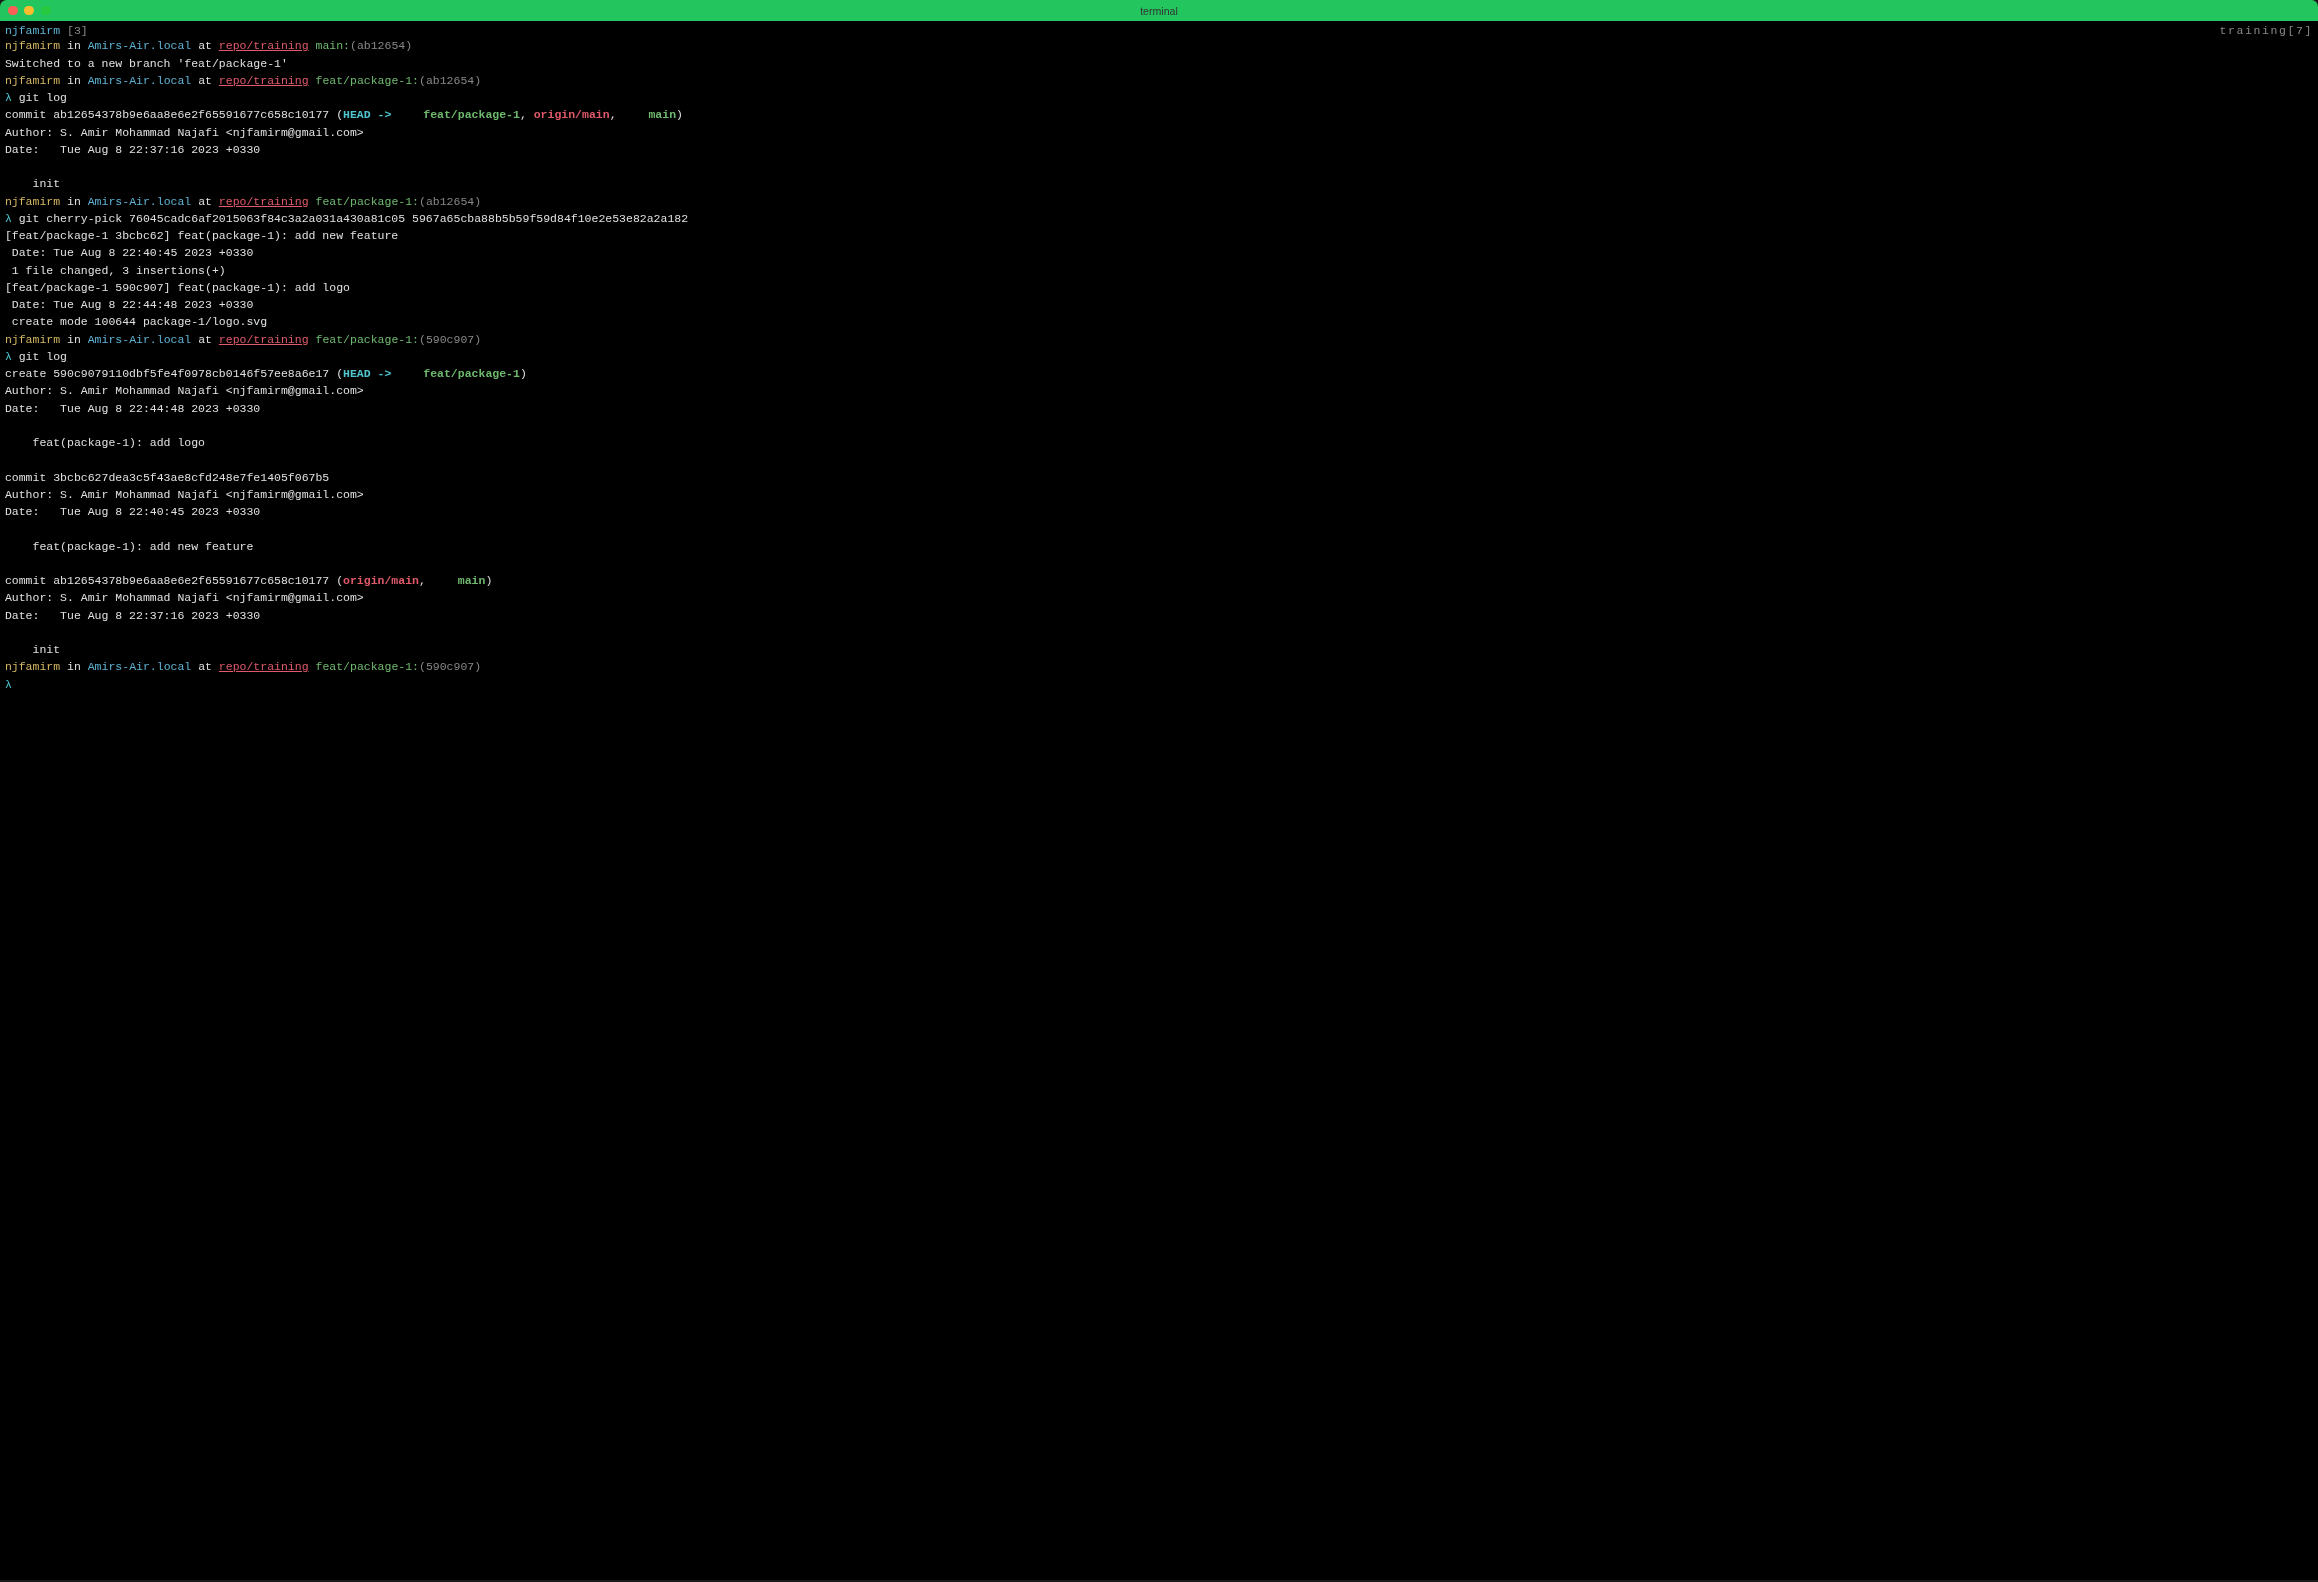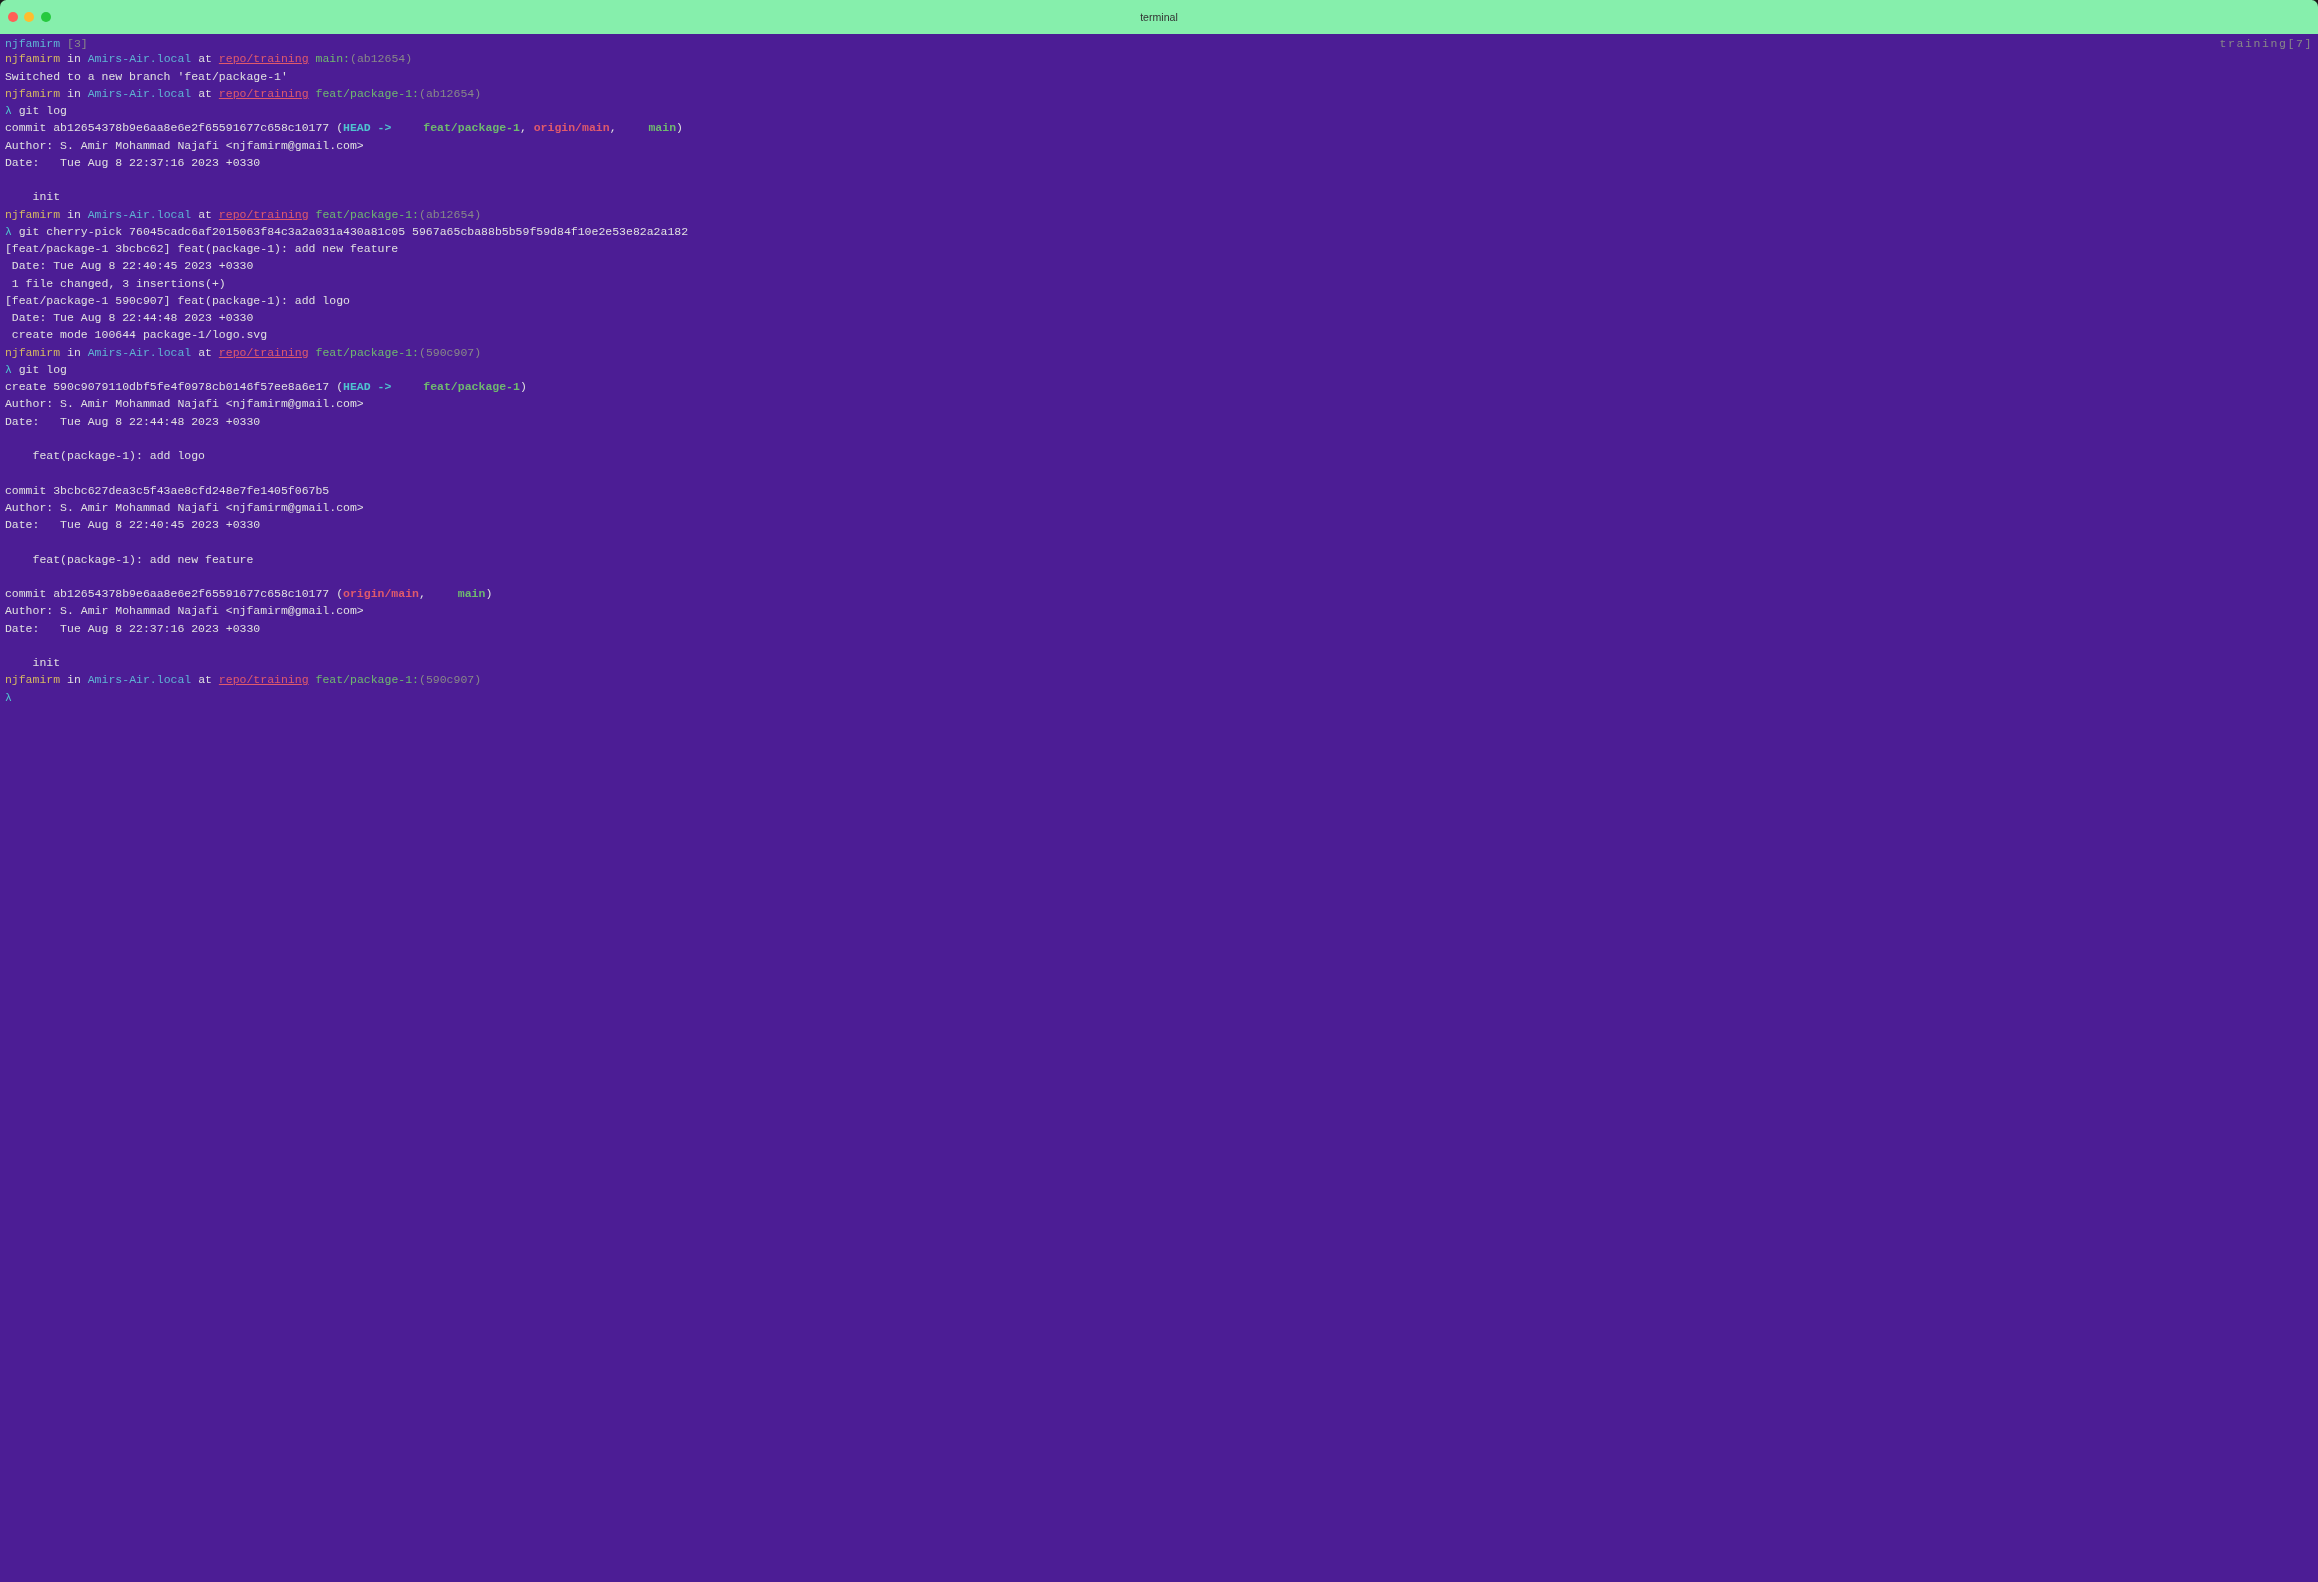--- a/index.html
+++ b/index.html
@@ -8,22 +8,22 @@
       box-sizing: border-box;
     }
     body {
       background: #1a1a1a;
       font-family: 'Menlo', 'Monaco', 'Courier New', monospace;
       font-size: 11.5px;
       color: #e0e0e0;
       overflow-x: hidden;
     }
     .titlebar {
-      background: #86efac;
-      height: 34px;
+      background: #22c55e;
+      height: 21px;
       display: flex;
       align-items: center;
       padding: 0 8.2px;
       position: relative;
       border-top-left-radius: 6.5px;
       border-top-right-radius: 6.5px;
     }
     .traffic-lights {
       display: flex;
       gap: 6.5px;
@@ -39,21 +39,21 @@
     .titlebar-title {
       position: absolute;
       left: 50%;
       transform: translateX(-50%);
       color: #333;
       font-size: 10.6px;
       font-family: -apple-system, BlinkMacSystemFont, sans-serif;
       font-weight: 500;
     }
     .terminal-body {
-      background: #4c1d95;
+      background: #000000;
       padding: 3.3px 4.9px;
       min-height: calc(100vh - 23px);
     }
     .status-line {
       display: flex;
       justify-content: space-between;
       color: #888;
     }
     .status-left {
       color: #5fb3d4;

